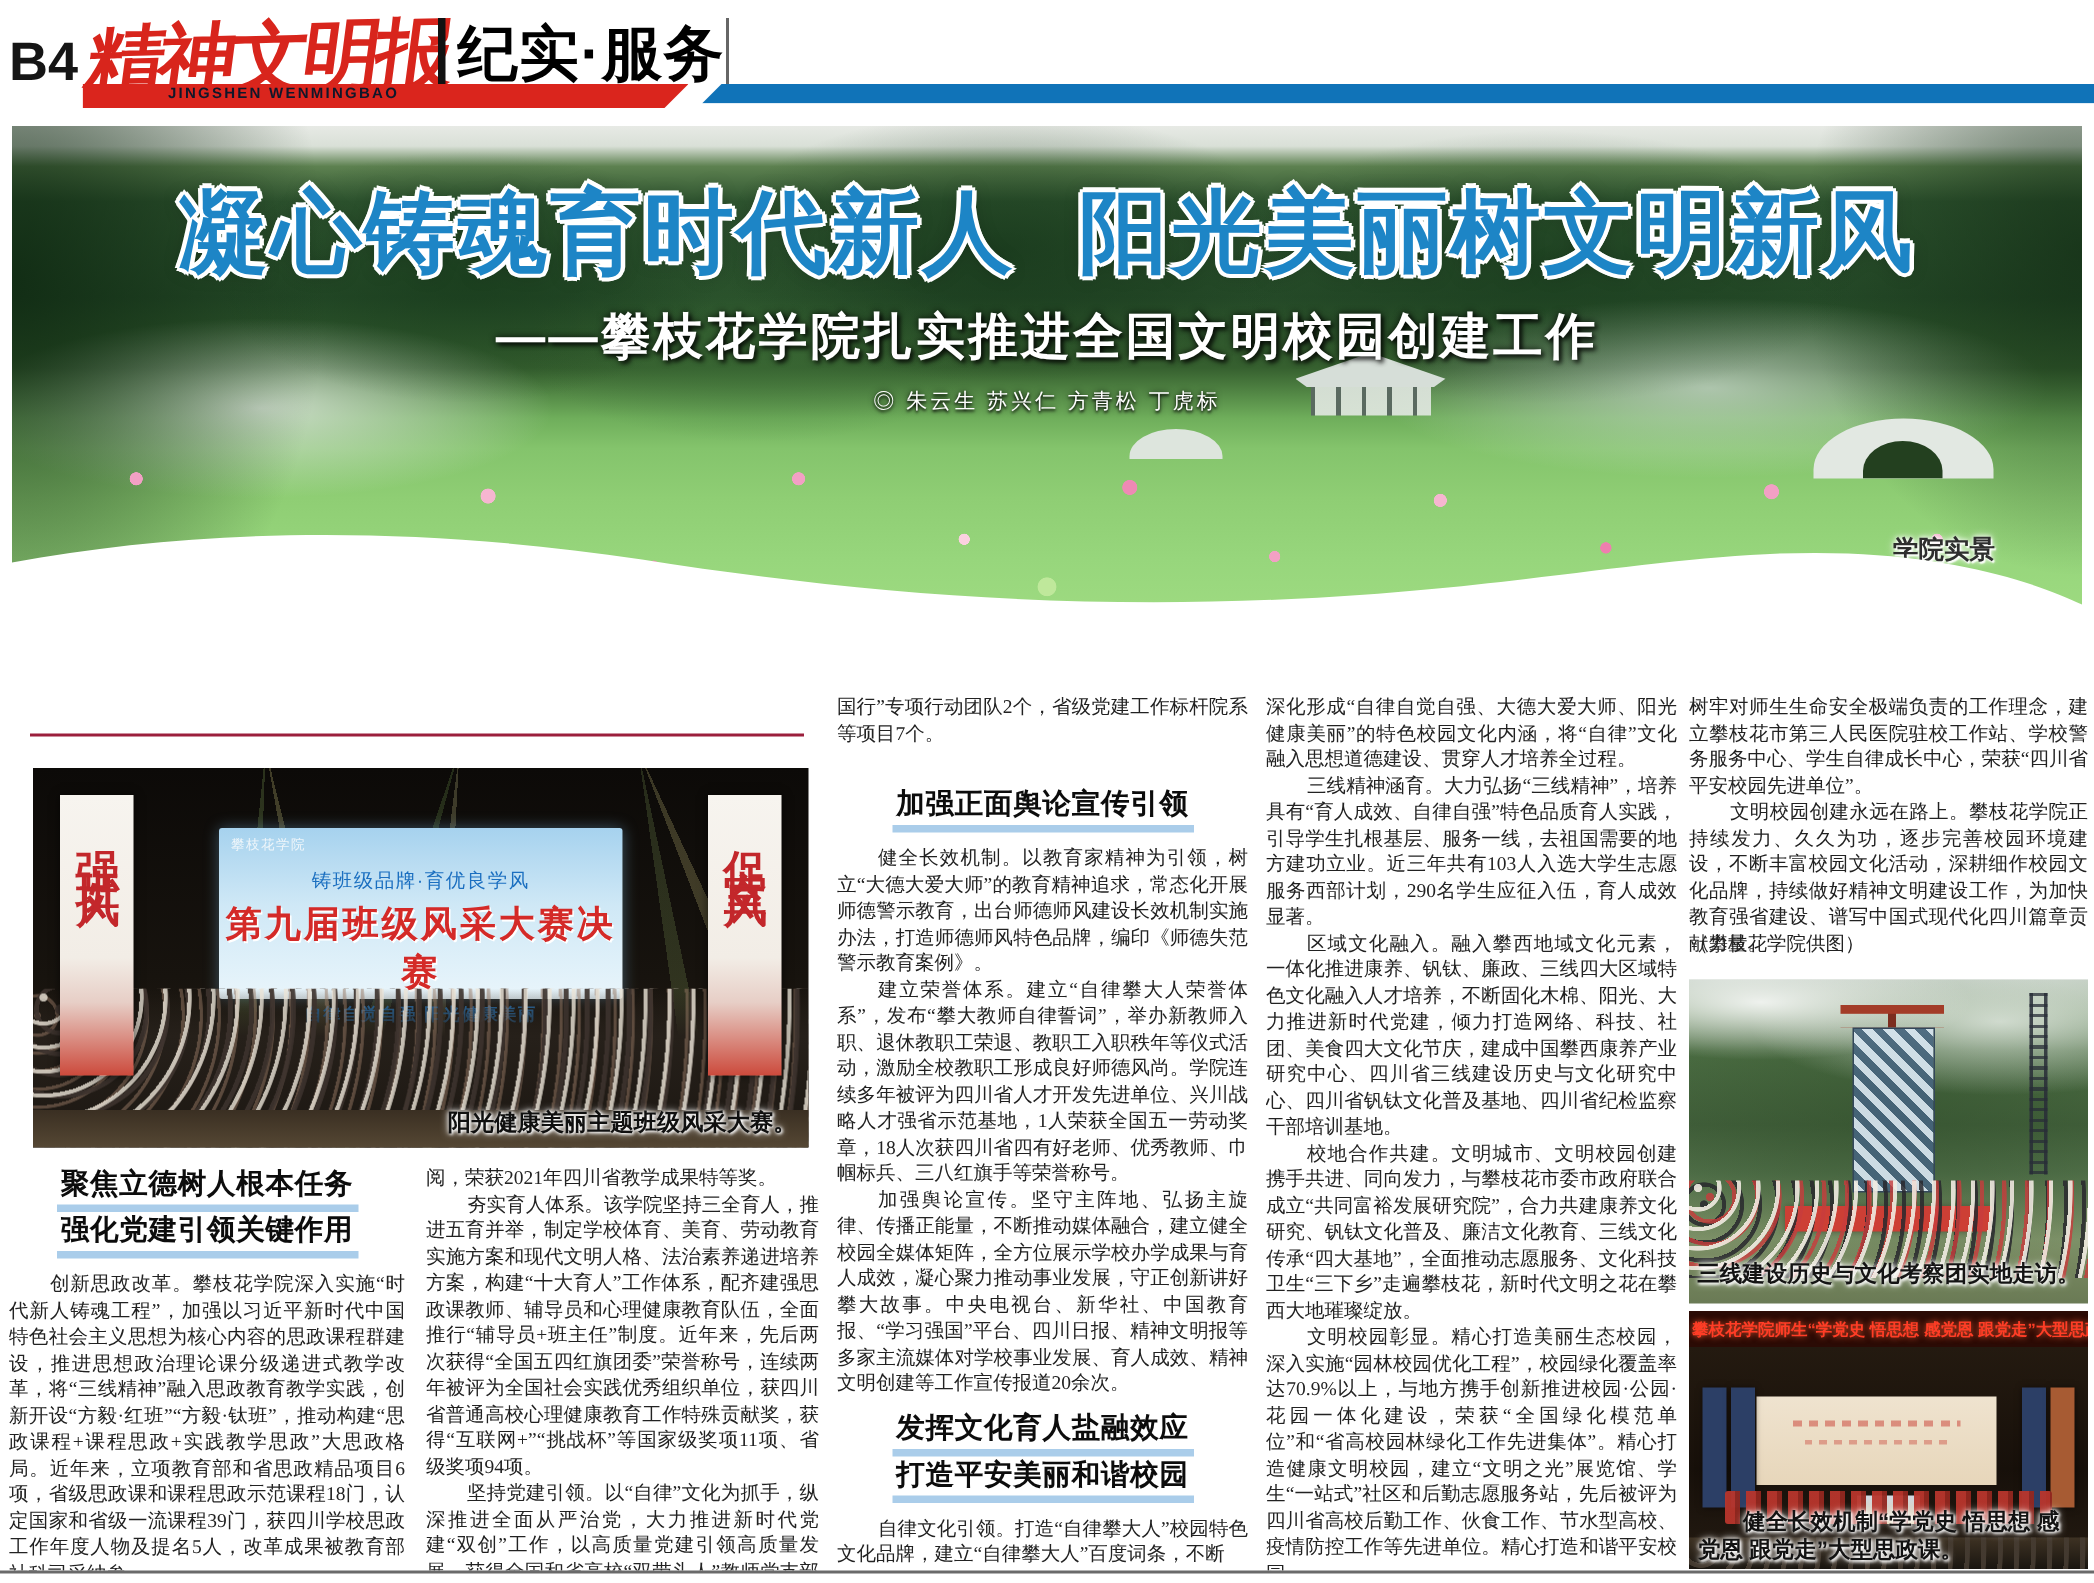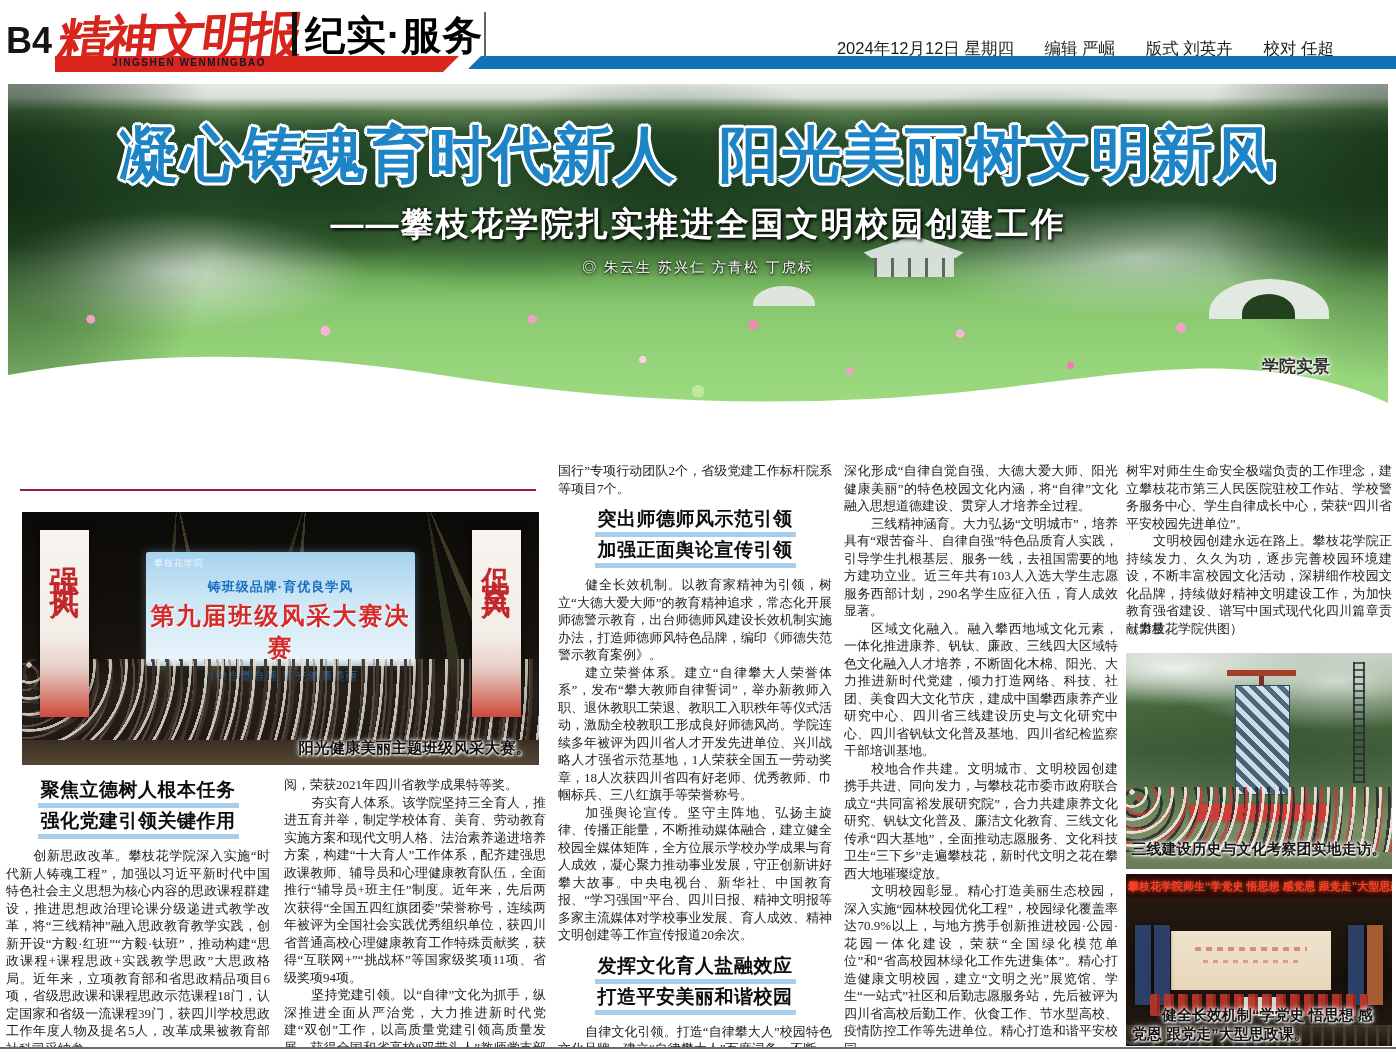--- a/index.html
+++ b/index.html
@@ -85,21 +85,21 @@
         radial-gradient(ellipse 420px 150px at 50% 110%, #3a3026 0%, transparent 65%),
         linear-gradient(180deg,#0c0a08 0%,#17130e 55%,#221b13 78%,#2e2418 100%);}
   .beams{position:absolute;inset:0;
       background:
         conic-gradient(from 160deg at 30% -5%, transparent 0 6deg, rgba(247,240,150,.22) 6deg 10deg, transparent 10deg 22deg, rgba(180,230,120,.18) 22deg 26deg, transparent 26deg),
         conic-gradient(from 175deg at 55% -5%, transparent 0 8deg, rgba(250,245,170,.20) 8deg 12deg, transparent 12deg 20deg, rgba(160,220,110,.16) 20deg 24deg, transparent 24deg),
         conic-gradient(from 150deg at 78% -5%, transparent 0 5deg, rgba(245,235,150,.20) 5deg 9deg, transparent 9deg 18deg, rgba(190,235,130,.15) 18deg 22deg, transparent 22deg);}
   .screen{position:absolute;left:24%;top:16%;width:52%;height:45%;text-align:center;border-radius:2px;
       background:linear-gradient(180deg,#a6d2ee 0%,#cfe8f6 45%,#e9f5fb 100%);box-shadow:0 0 10px rgba(120,180,220,.4);}
   .screen .brand{position:absolute;left:8px;top:5px;font-size:9px;color:#f3f8fb;opacity:.95;letter-spacing:1px;}
-  .screen .l1{margin-top:26px;font-size:13px;font-weight:700;color:#1b6fc0;letter-spacing:1px;}
+  .screen .l1{margin-top:26px;font-size:13px;font-weight:400;color:#1b6fc0;letter-spacing:1px;}
   .screen .l2{margin-top:4px;font-size:24px;font-weight:900;color:#d42a28;letter-spacing:2px;text-shadow:1px 1px 0 #fff;}
   .screen .l3{margin-top:5px;font-size:11.5px;font-weight:700;color:#2a7cc4;letter-spacing:1px;}
   .crowd{position:absolute;left:0;bottom:0;width:100%;height:42%;
       background:
         repeating-radial-gradient(circle at 7px 6px, rgba(235,228,215,.8) 0 2.5px, transparent 3px 16px),
         repeating-radial-gradient(circle at 18px 14px, rgba(60,50,45,.9) 0 3px, transparent 3.5px 14px),
         repeating-radial-gradient(circle at 3px 18px, rgba(150,120,100,.5) 0 2px, transparent 2.5px 12px),
         linear-gradient(180deg, rgba(20,16,12,0) 0%, #26201a 30%, #1c1712 100%);}
   .floor{position:absolute;left:0;bottom:0;width:100%;height:10%;background:linear-gradient(180deg,#3a2f22,#554734);}
   .banner{position:absolute;top:7%;width:9.5%;height:74%;box-shadow:0 0 6px rgba(0,0,0,.6);
@@ -182,26 +182,20 @@
 <div class="page">
 
   <div class="pageno">B4</div>
   <div class="logo">精神文明报</div>
   <div class="stripe-red"></div>
   <div class="stripe-blue"></div>
   <div class="logo-latin">JINGSHEN WENMINGBAO</div>
   <div class="vline1"></div>
   <div class="section-title">纪实·服务</div>
   <div class="vline2"></div>
-  <div class="dateline">
-    <span>2024年12月12日 星期四</span>
-    <span>编辑 严崛</span>
-    <span>版式 刘英卉</span>
-    <span>校对 任超</span>
-  </div>
 
   <div class="hero">
     <div class="lotus"></div>
     <div class="pavilion">
         <div class="roof"></div>
         <div class="base"></div>
       </div>
     <div class="bridge2"></div>
     <div class="bridge"></div>
     <div class="hero-head">
@@ -246,36 +240,36 @@
 
   <div class="col col2">
     <p class="cont">阅，荣获2021年四川省教学成果特等奖。</p>
     <p>夯实育人体系。该学院坚持三全育人，推进五育并举，制定学校体育、美育、劳动教育实施方案和现代文明人格、法治素养递进培养方案，构建“十大育人”工作体系，配齐建强思政课教师、辅导员和心理健康教育队伍，全面推行“辅导员+班主任”制度。近年来，先后两次获得“全国五四红旗团委”荣誉称号，连续两年被评为全国社会实践优秀组织单位，获四川省普通高校心理健康教育工作特殊贡献奖，获得“互联网+”“挑战杯”等国家级奖项11项、省级奖项94项。</p>
     <p>坚持党建引领。以“自律”文化为抓手，纵深推进全面从严治党，大力推进新时代党建“双创”工作，以高质量党建引领高质量发展。获得全国和省高校“双带头人”教师党支部书记“强</p>
   </div>
 
   <div class="col col3">
     <p class="cont">国行”专项行动团队2个，省级党建工作标杆院系等项目7个。</p>
     <div class="sec-head">
-      <span class="hl">突出师德师风示范引领</span><br>
+      <br>
       <span class="hl">加强正面舆论宣传引领</span>
     </div>
     <p>健全长效机制。以教育家精神为引领，树立“大德大爱大师”的教育精神追求，常态化开展师德警示教育，出台师德师风建设长效机制实施办法，打造师德师风特色品牌，编印《师德失范警示教育案例》。</p>
     <p>建立荣誉体系。建立“自律攀大人荣誉体系”，发布“攀大教师自律誓词”，举办新教师入职、退休教职工荣退、教职工入职秩年等仪式活动，激励全校教职工形成良好师德风尚。学院连续多年被评为四川省人才开发先进单位、兴川战略人才强省示范基地，1人荣获全国五一劳动奖章，18人次获四川省四有好老师、优秀教师、巾帼标兵、三八红旗手等荣誉称号。</p>
     <p>加强舆论宣传。坚守主阵地、弘扬主旋律、传播正能量，不断推动媒体融合，建立健全校园全媒体矩阵，全方位展示学校办学成果与育人成效，凝心聚力推动事业发展，守正创新讲好攀大故事。中央电视台、新华社、中国教育报、“学习强国”平台、四川日报、精神文明报等多家主流媒体对学校事业发展、育人成效、精神文明创建等工作宣传报道20余次。</p>
     <div class="sec-head">
       <span class="hl">发挥文化育人盐融效应</span><br>
       <span class="hl">打造平安美丽和谐校园</span>
     </div>
     <p>自律文化引领。打造“自律攀大人”校园特色文化品牌，建立“自律攀大人”百度词条，不断</p>
   </div>
 
   <div class="col col4">
     <p class="cont">深化形成“自律自觉自强、大德大爱大师、阳光健康美丽”的特色校园文化内涵，将“自律”文化融入思想道德建设、贯穿人才培养全过程。</p>
-    <p>三线精神涵育。大力弘扬“文明城市”，培养具有“艰苦奋斗、自律自强”特色品质育人实践，引导学生扎根基层、服务一线，去祖国需要的地方建功立业。近三年共有103人入选大学生志愿服务西部计划，290名学生应征入伍，育人成效显著。</p>
+    <p>三线精神涵育。大力弘扬“三线精神”，培养具有“育人成效、自律自强”特色品质育人实践，引导学生扎根基层、服务一线，去祖国需要的地方建功立业。近三年共有103人入选大学生志愿服务西部计划，290名学生应征入伍，育人成效显著。</p>
     <p>区域文化融入。融入攀西地域文化元素，一体化推进康养、钒钛、廉政、三线四大区域特色文化融入人才培养，不断固化木棉、阳光、大力推进新时代党建，倾力打造网络、科技、社团、美食四大文化节庆，建成中国攀西康养产业研究中心、四川省三线建设历史与文化研究中心、四川省钒钛文化普及基地、四川省纪检监察干部培训基地。</p>
     <p>校地合作共建。文明城市、文明校园创建携手共进、同向发力，与攀枝花市委市政府联合成立“共同富裕发展研究院”，合力共建康养文化研究、钒钛文化普及、廉洁文化教育、三线文化传承“四大基地”，全面推动志愿服务、文化科技卫生“三下乡”走遍攀枝花，新时代文明之花在攀西大地璀璨绽放。</p>
     <p>文明校园彰显。精心打造美丽生态校园，深入实施“园林校园优化工程”，校园绿化覆盖率达70.9%以上，与地方携手创新推进校园·公园·花园一体化建设，荣获“全国绿化模范单位”和“省高校园林绿化工作先进集体”。精心打造健康文明校园，建立“文明之光”展览馆、学生“一站式”社区和后勤志愿服务站，先后被评为四川省高校后勤工作、伙食工作、节水型高校、疫情防控工作等先进单位。精心打造和谐平安校园，</p>
   </div>
 
   <div class="col col5">
     <p class="cont">树牢对师生生命安全极端负责的工作理念，建立攀枝花市第三人民医院驻校工作站、学校警务服务中心、学生自律成长中心，荣获“四川省平安校园先进单位”。</p>
     <p>文明校园创建永远在路上。攀枝花学院正持续发力、久久为功，逐步完善校园环境建设，不断丰富校园文化活动，深耕细作校园文化品牌，持续做好精神文明建设工作，为加快教育强省建设、谱写中国式现代化四川篇章贡献力量。</p>
     <p class="credit">（攀枝花学院供图）</p>
   </div>

